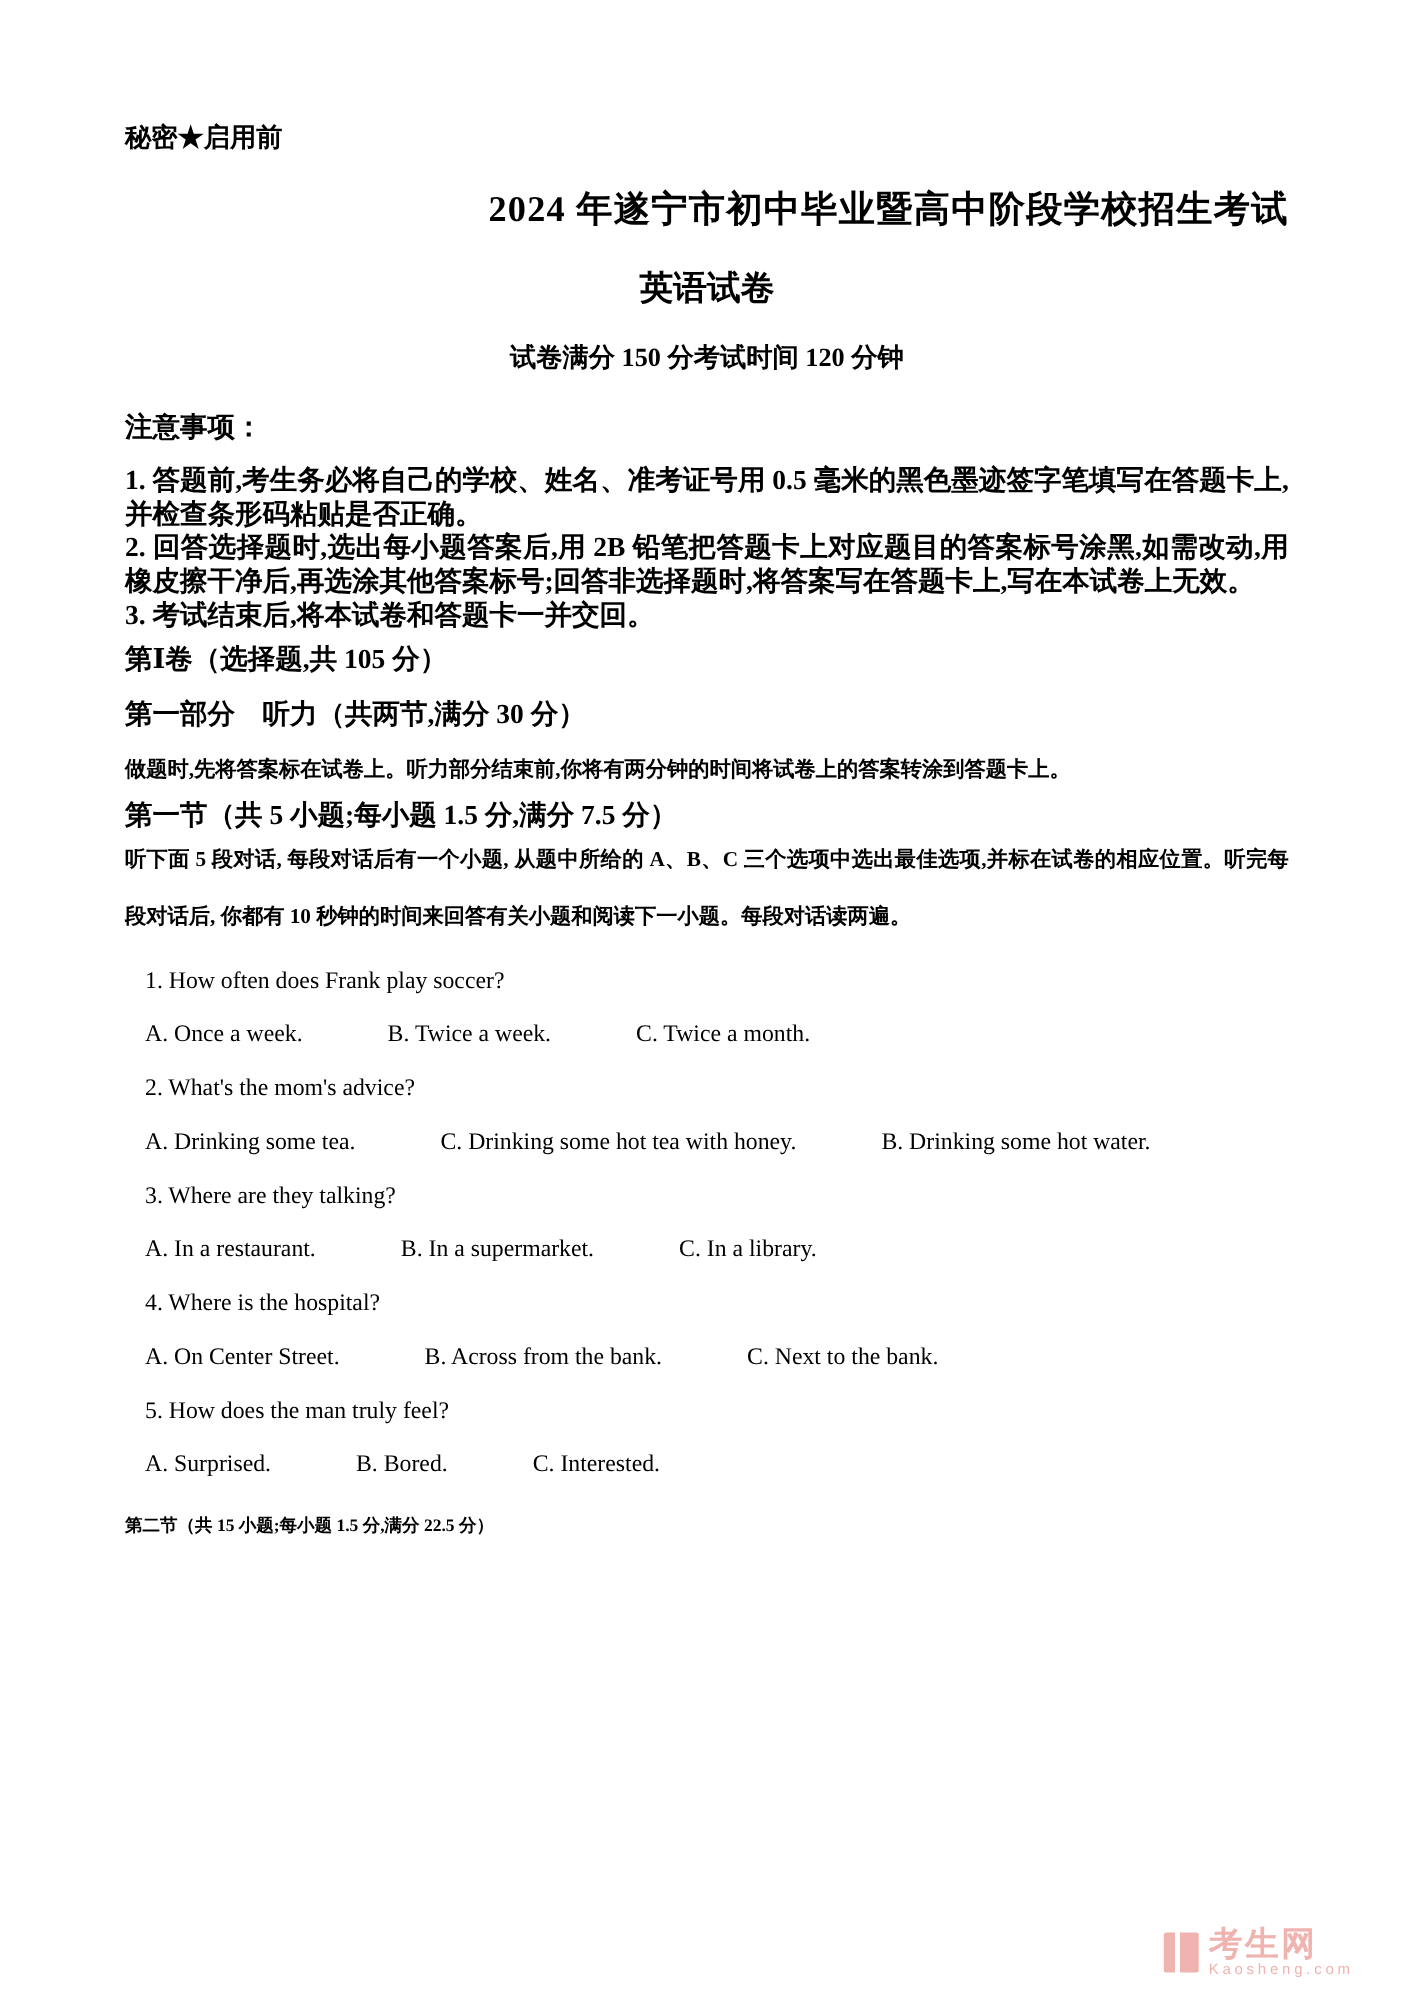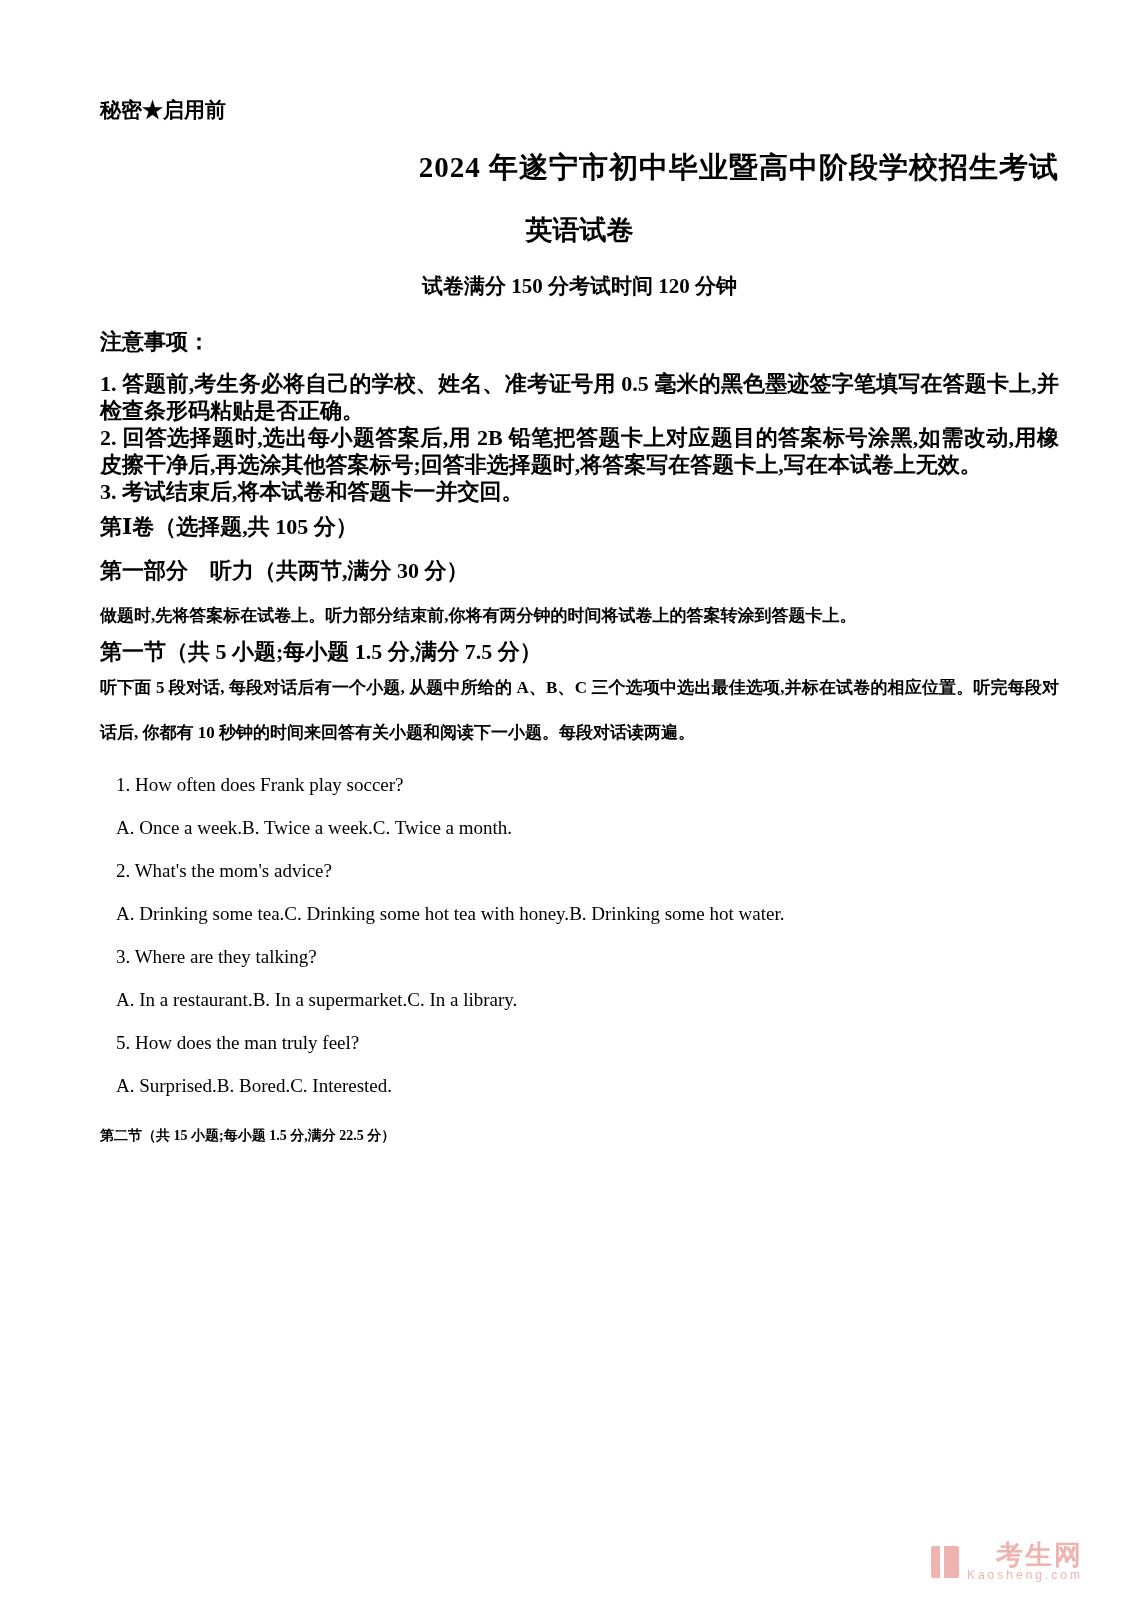--- a/index.html
+++ b/index.html
@@ -11,21 +11,21 @@
     position: relative;
     width: 1131px;
     height: 1600px;
     background: #ffffff;
     color: #000000;
     font-family: "Liberation Serif", "DejaVu Serif", serif;
     overflow: hidden;
     box-sizing: border-box;
   }
   .content {
-    padding: 96px 72px 0 100px;
+    padding: 96px 100px 0 100px;
     box-sizing: border-box;
   }
   .secret {
     font-size: 21px;
     font-weight: bold;
     margin: 0 0 24px 0;
   }
   .title {
     font-size: 29px;
     font-weight: bold;
@@ -77,20 +77,21 @@
     margin-left: 16px;
   }
   .q-line {
     font-size: 19px;
     font-weight: normal;
     line-height: 43px;
     margin: 0;
   }
   .opt-line {
     display: flex;
+    gap: 68px;
     font-size: 19px;
     font-weight: normal;
     line-height: 43px;
     margin: 0;
   }
   .section2-head {
     font-size: 14px;
     font-weight: bold;
     line-height: 46px;
     margin: 6px 0 0 0;
@@ -118,21 +119,20 @@
   .wm-text-col {
     display: flex;
     flex-direction: column;
     line-height: 1.05;
   }
   .wm-name {
     font-size: 27px;
     font-weight: bold;
     letter-spacing: 2px;
     font-family: "Liberation Sans", sans-serif;
-    text-align: right;
   }
   .wm-url {
     font-size: 12px;
     letter-spacing: 3px;
     font-family: "Liberation Sans", sans-serif;
   }
 </style>
 </head>
 <body>
 
@@ -179,20 +179,28 @@
 
       <div>
         <p class="q-line">3. Where are they talking?</p>
         <p class="opt-line">
           <span>A. In a restaurant.</span>
           <span>B. In a supermarket.</span>
           <span>C. In a library.</span>
         </p>
       </div>
 
+      <div>
+        <p class="q-line">4. Where is the hospital?</p>
+        <p class="opt-line">
+          <span>A. On Center Street.</span>
+          <span>B. Across from the bank.</span>
+          <span>C. Next to the bank.</span>
+        </p>
+      </div>
 
       <div>
         <p class="q-line">5. How does the man truly feel?</p>
         <p class="opt-line">
           <span>A. Surprised.</span>
           <span>B. Bored.</span>
           <span>C. Interested.</span>
         </p>
       </div>
 

